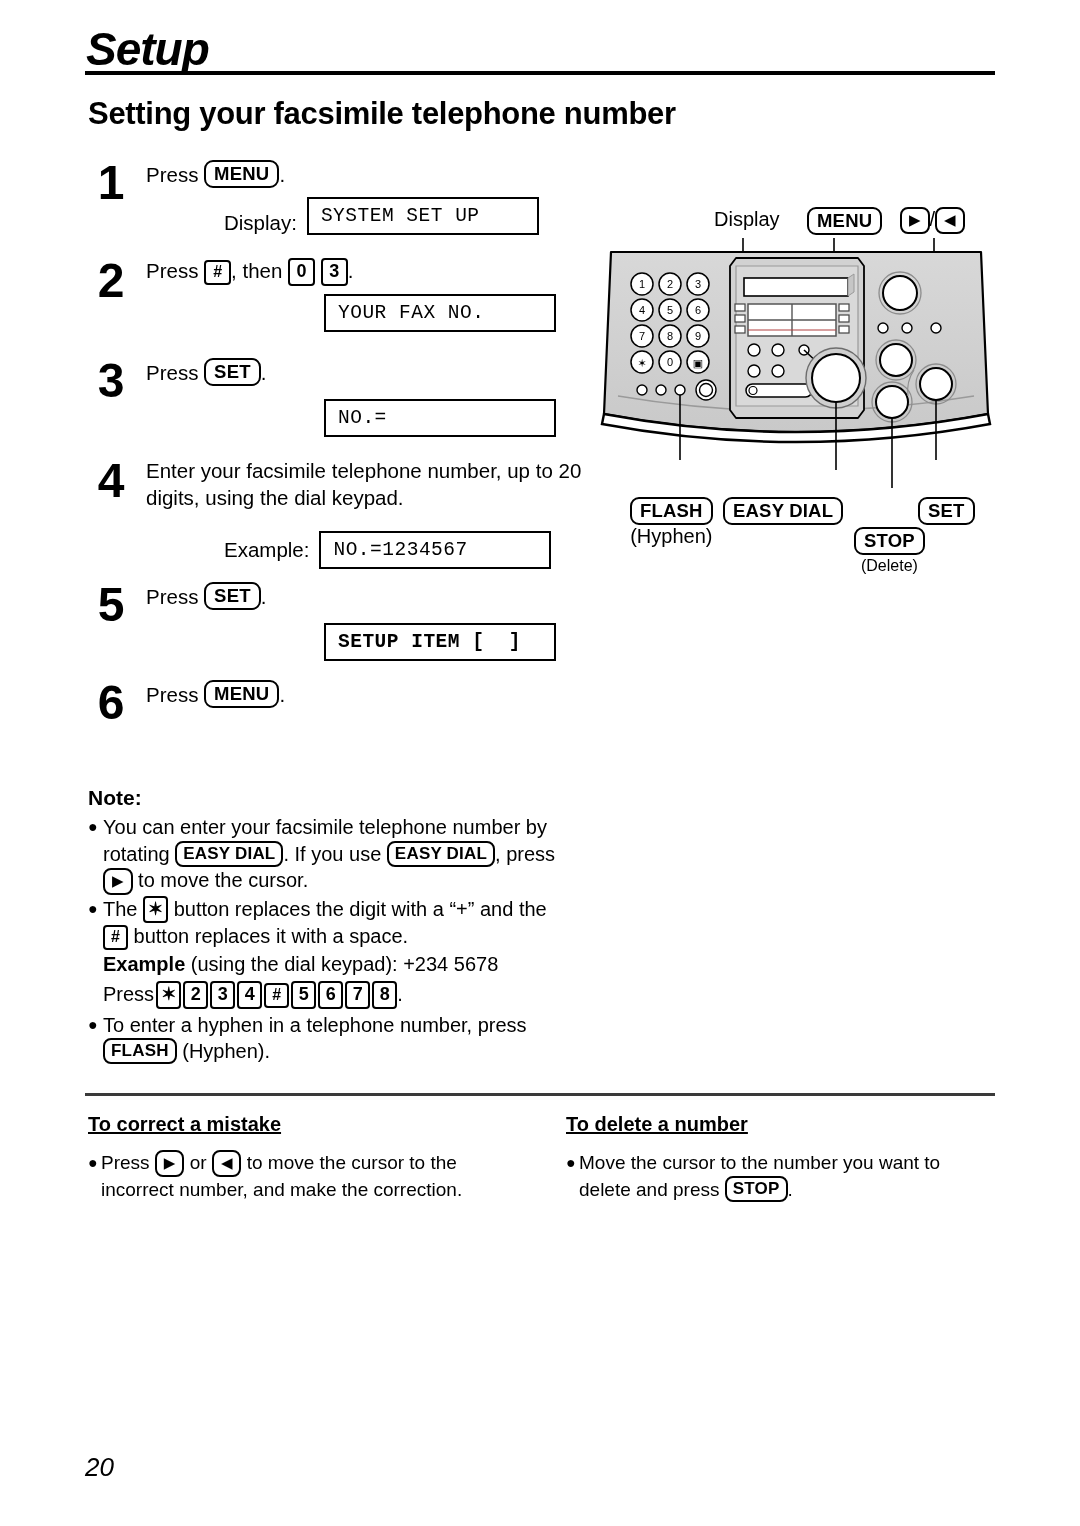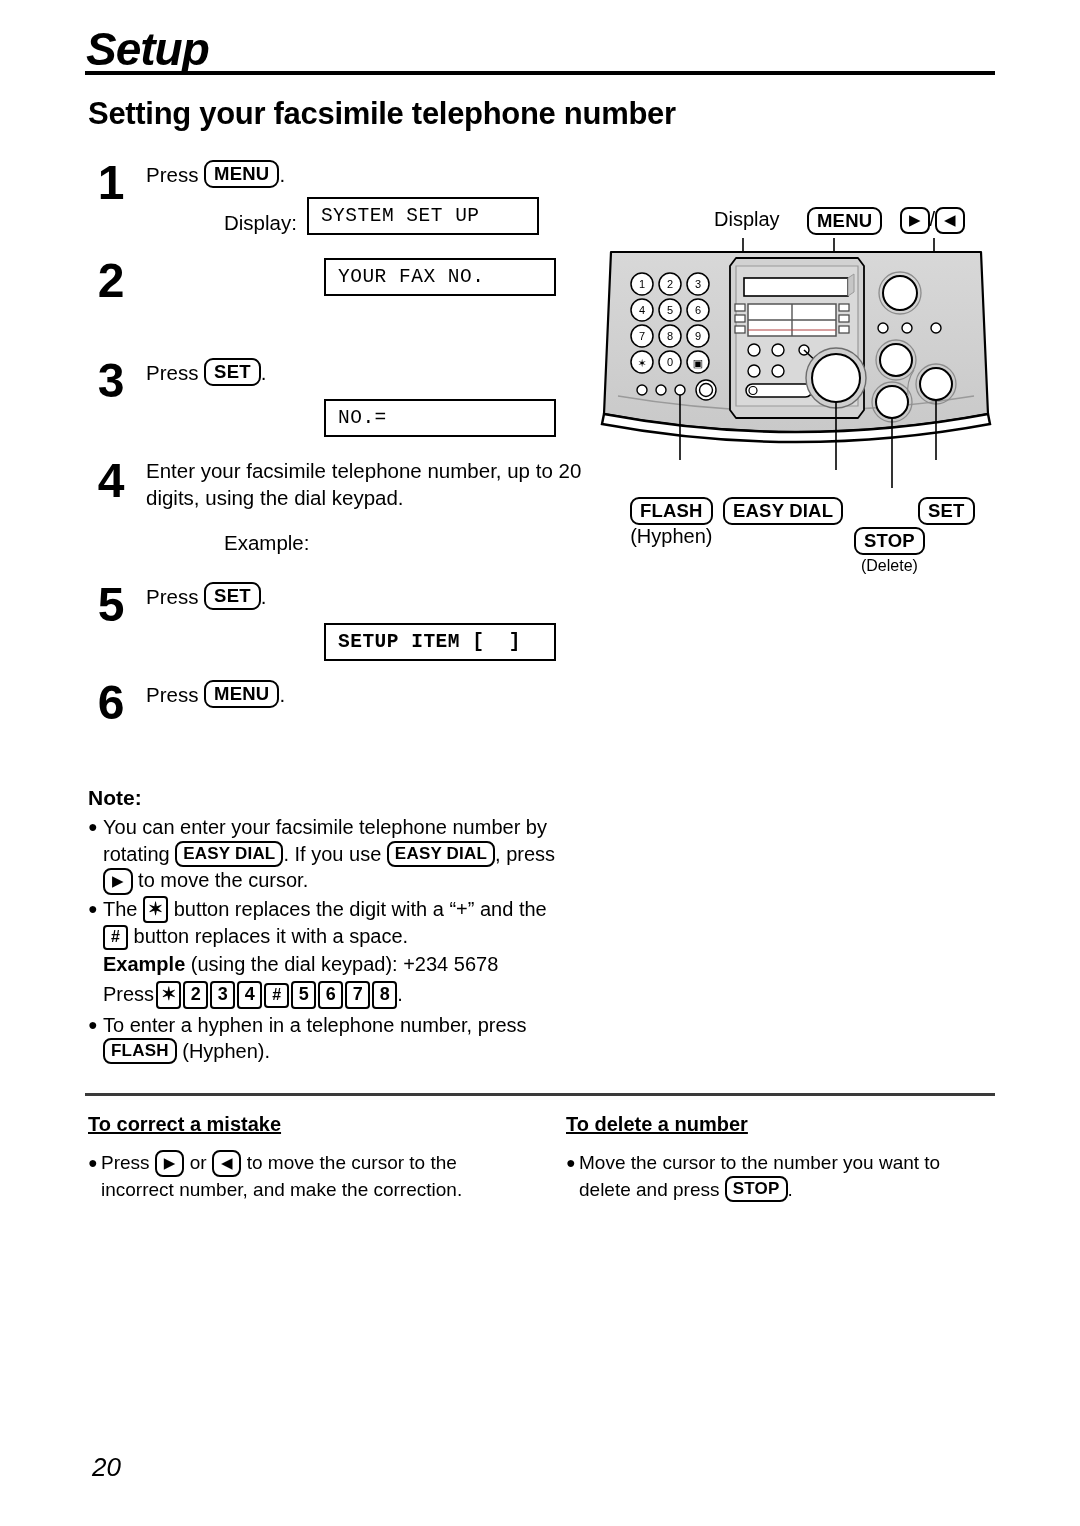--- a/index.html
+++ b/index.html
@@ -73,21 +73,21 @@
   .note-sub{font-size:20px;line-height:1.33;padding-left:15px;}
 
   
   .mid-rule{position:absolute;left:85px;top:1093px;width:910px;height:3px;background:#3a3a3a;}
   .col-left{position:absolute;left:88px;top:1113px;width:420px;}
   .col-right{position:absolute;left:566px;top:1113px;width:420px;}
   .col-head{font-size:20px;font-weight:bold;margin-bottom:14px;text-decoration:underline;}
   .col-body{font-size:19px;line-height:1.35;position:relative;padding-left:13px;}
 
   .page-num{
-    position:absolute;left:92px;top:1452px;
+    position:absolute;left:85px;top:1452px;
     font-size:26px;font-style:italic;font-weight:normal;
   }
 
   
   .device{position:absolute;left:596px;top:200px;width:400px;height:380px;}
   .device svg{display:block;}
   .dev-callout{
     position:absolute;font-size:20px;
   }
   .callout-row{position:absolute;}
@@ -113,21 +113,27 @@
         <div class="lcd-row" style="margin-left:78px;align-items:flex-end;">
           <span class="lcd-label">Display:</span>
           <span class="lcd">SYSTEM SET UP</span>
         </div>
       </div>
     </div>
 
     <div class="step" style="min-height:96px;margin-top:6px;">
       <div class="step-num">2</div>
       <div class="step-body">
-        <div class="lcd-row" style="margin-left:178px;margin-top:2px;">
+        <div class="step-line">
+          <span>Press</span>
+          <span class="key hash">#</span><span>, then</span>
+          <span class="key">0</span>
+          <span class="key">3</span><span>.</span>
+        </div>
+        <div class="lcd-row" style="margin-left:178px;margin-top:8px;">
           <span class="lcd">YOUR FAX NO.</span>
         </div>
       </div>
     </div>
 
     <div class="step" style="min-height:92px;margin-top:4px;">
       <div class="step-num">3</div>
       <div class="step-body">
         <div class="step-line">
           <span>Press</span>
@@ -138,20 +144,21 @@
         </div>
       </div>
     </div>
 
     <div class="step" style="min-height:120px;margin-top:8px;">
       <div class="step-num">4</div>
       <div class="step-body">
         <div class="step-line wrap" style="width:440px;">Enter your facsimile telephone number, up to 20 digits, using the dial keypad.</div>
         <div class="lcd-row" style="margin-left:78px;margin-top:20px;">
           <span class="lcd-label">Example:</span>
+          <span class="lcd">NO.=1234567</span>
         </div>
       </div>
     </div>
 
     <div class="step" style="min-height:92px;margin-top:4px;">
       <div class="step-num">5</div>
       <div class="step-body">
         <div class="step-line">
           <span>Press</span>
           <span class="btn">SET</span><span>.</span>

